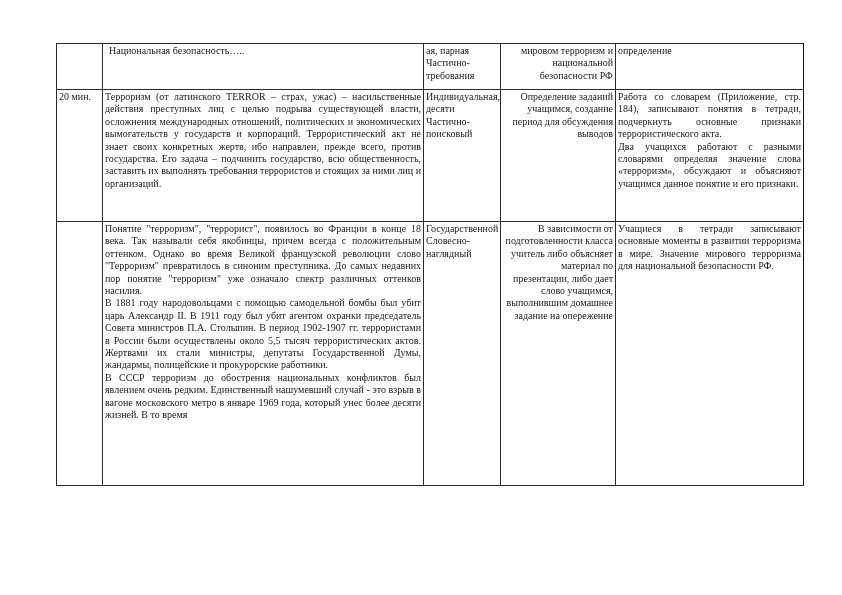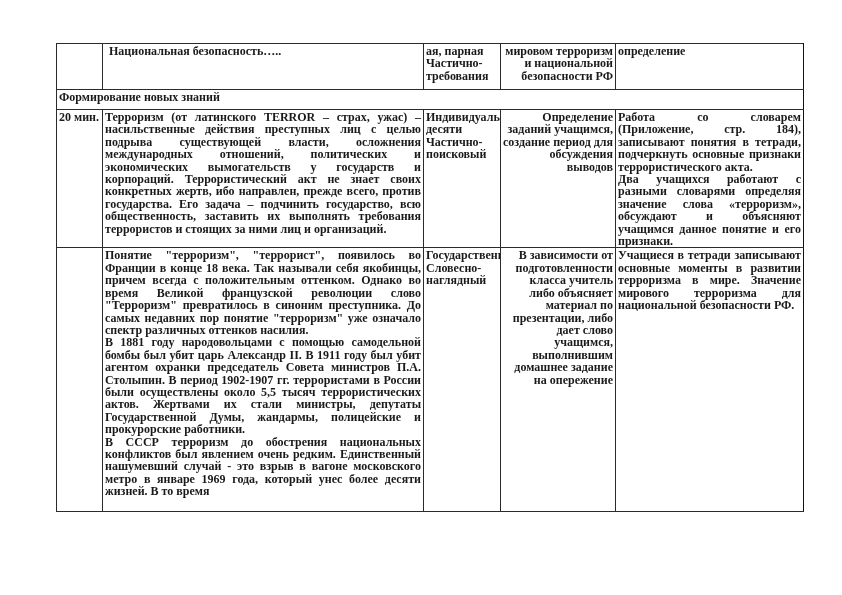--- a/index.html
+++ b/index.html
@@ -2,21 +2,21 @@
 <html><head>
 <meta charset="utf-8">
 <style>
   html, body { margin:0; padding:0; background:#ffffff; }
   body { width:842px; height:595px; position:relative; overflow:hidden;
          font-family:"Liberation Serif", "DejaVu Serif", serif; color:#1a1a1a; }
   .page { position:absolute; left:0; top:0; width:842px; height:595px; background:#fff; }
   table.lesson { position:absolute; left:56px; top:43px; border-collapse:collapse;
                  table-layout:fixed; width:748px; }
   table.lesson td { border:1px solid #2b2b2b; vertical-align:top; padding:1px 2px 0 2px;
-                    font-size:12px; line-height:12.4px; overflow:hidden;font-weight:bold; }
+                    font-size:10px; line-height:12.4px; overflow:hidden; }
   td.c1 { width:41px; }
   td.c2 { width:316px; }
   td.c3 { width:72px; }
   td.c4 { width:110px;text-align:right; }
   td.c5 { width:183px; }
   .just { text-align:justify; }
   .row-top td { height:44px; }
   .row-section td { height:18px; }
   .row-a td { height:130px; }
   .row-b td { height:262px; }
@@ -35,23 +35,20 @@
         <span style="padding-left:4px">Национальная безопасность…..</span>
       </td>
       <td class="c3">
         <div>ая, парная</div>
         <div>Частично-</div>
         <div>требования</div>
       </td>
       <td class="c4">мировом терроризм и национальной безопасности РФ</td>
       <td class="c5 outer-right">определение</td>
     </tr>
-    <tr class="row-section">
-      <td colspan="5" class="outer-right">Формирование новых знаний</td>
-    </tr>
     <tr class="row-a">
       <td class="c1">20 мин.</td>
       <td class="c2 just">Терроризм (от латинского TERROR – страх, ужас) – насильственные действия преступных лиц с целью подрыва существующей власти, осложнения международных отношений, политических и экономических вымогательств у государств и корпораций. Террористический акт не знает своих конкретных жертв, ибо направлен, прежде всего, против государства. Его задача – подчинить государство, всю общественность, заставить их выполнять требования террористов и стоящих за ними лиц и организаций.</td>
       <td class="c3">Индивидуальная, десяти Частично-поисковый</td>
       <td class="c4 just">Определение заданий учащимся, создание период для обсуждения выводов</td>
       <td class="c5 just outer-right">
         <p>Работа со словарем (Приложение, стр. 184), записывают понятия в тетради, подчеркнуть основные признаки террористического акта.</p>
         <p>Два учащихся работают с разными словарями определяя значение слова «терроризм», обсуждают и объясняют учащимся данное понятие и его признаки.</p>
       </td>
     </tr>

